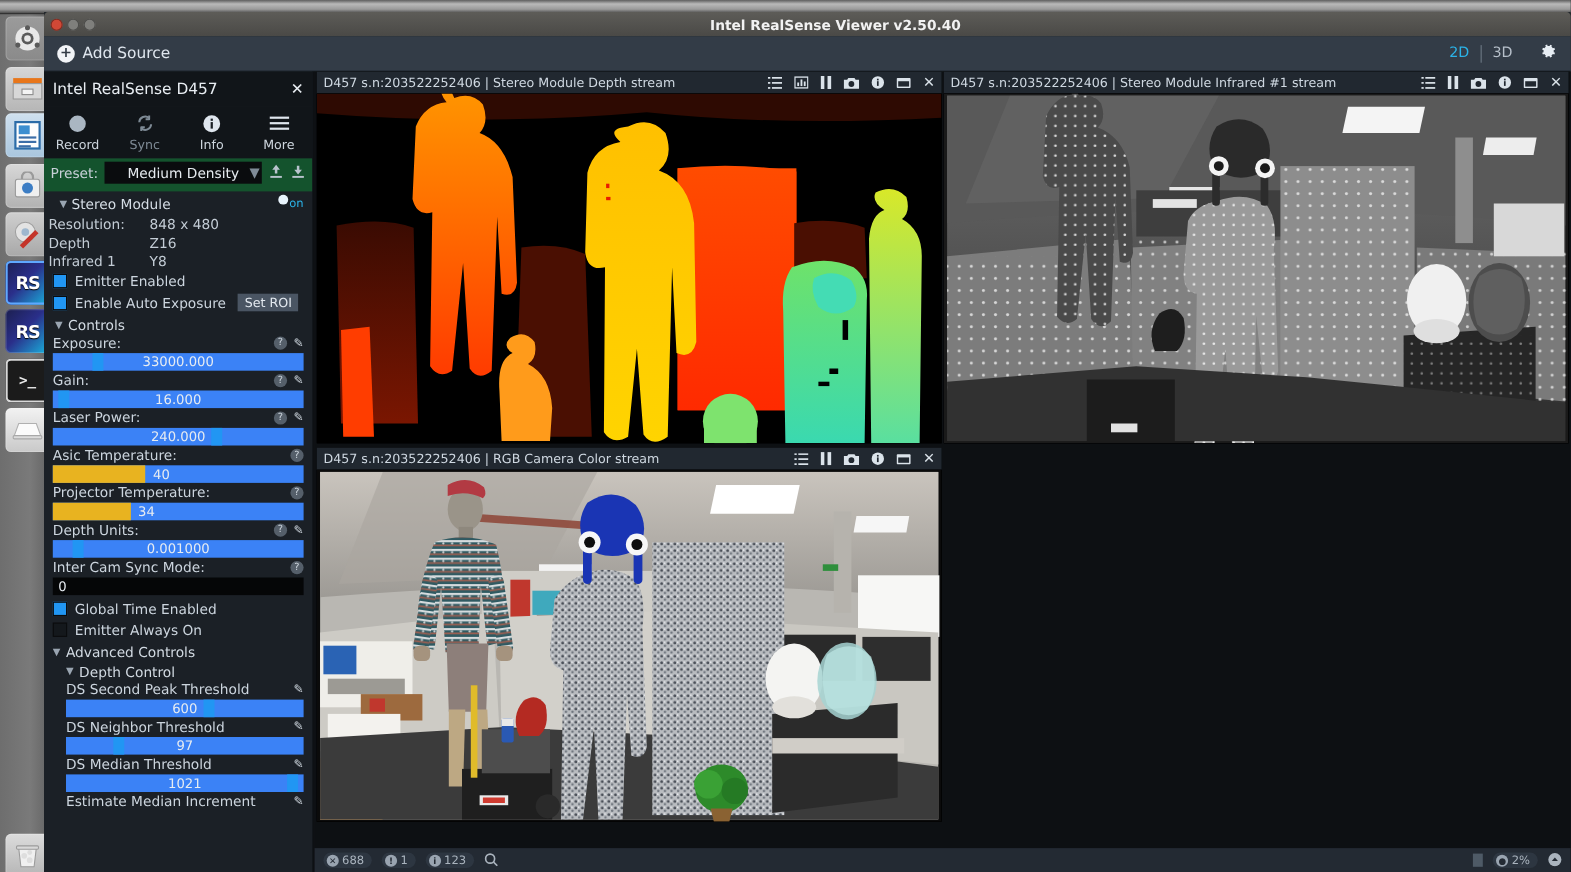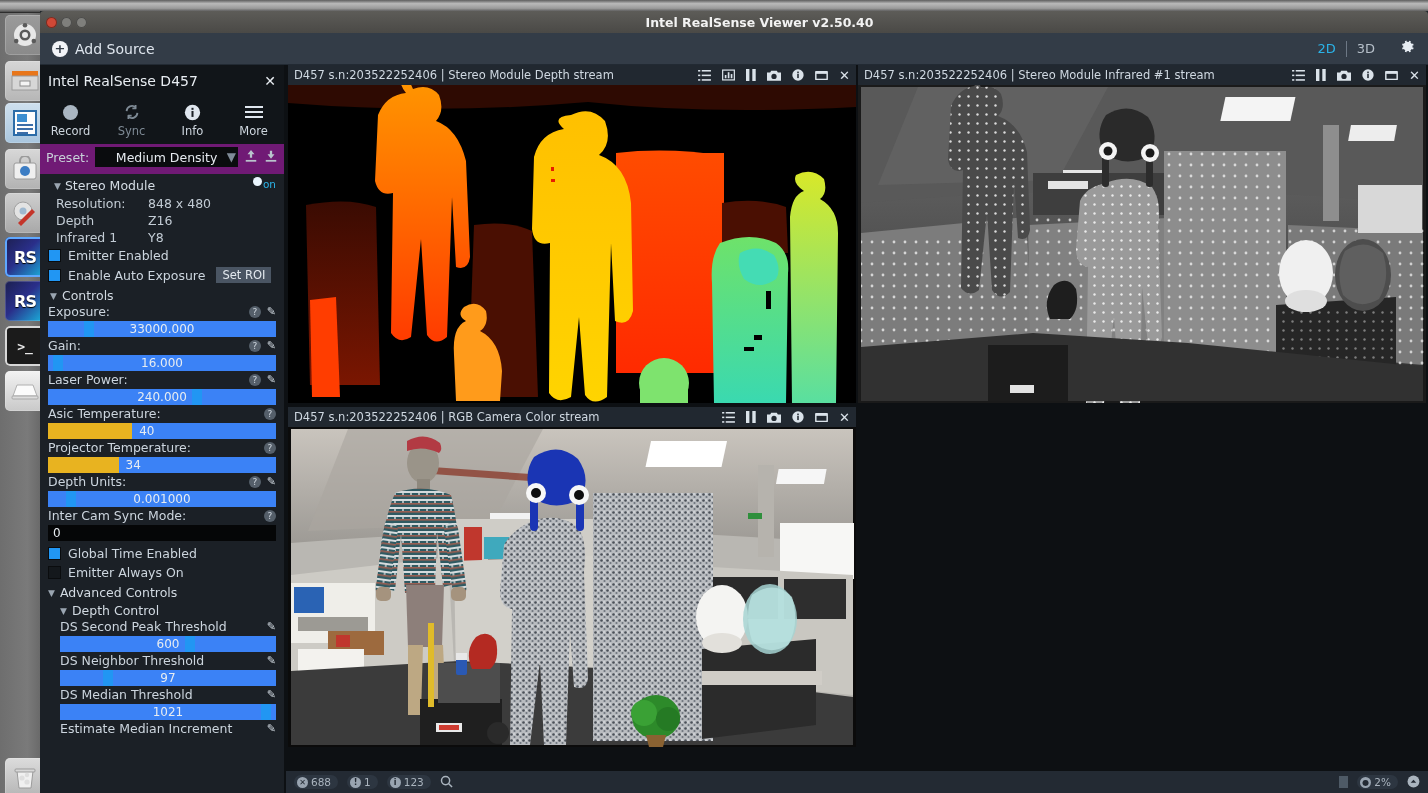--- a/index.html
+++ b/index.html
@@ -73,38 +73,38 @@
   #dev-name{ color:#e8edf2; font-size:14px; }
   #dev-close{ margin-left:auto; color:#e8edf2; font-size:14px; cursor:pointer;
               font-weight:bold; }
   #dev-actions{ display:flex; background:#111519; padding:4px 0 6px; }
   .act{ flex:1; text-align:center; cursor:pointer; }
   .act .ic{ height:22px; display:flex; align-items:center; justify-content:center; }
   .act .lbl{ font-size:11.5px; color:#cdd5dd; margin-top:1px; }
   .act.dim .lbl{ color:#7e8a95; }
   .dot{ width:15px;height:15px;border-radius:50%;background:#aab6c2; }
 
-  #preset-row{ display:flex; align-items:center; gap:6px; background:#701a75;
+  #preset-row{ display:flex; align-items:center; gap:6px; background:#14532d;
                padding:3px 6px 7px 6px; }
   #preset-label{ color:#c8d0d8; font-size:12.5px; }
   #preset-select{ flex:1; background:#0a0c0e; color:#e6ebf0; font-size:12.5px;
                   height:20px; display:flex; align-items:center;
                   justify-content:center; position:relative; cursor:pointer; }
   #preset-arrow{ position:absolute; right:2px; top:3px; color:#7f8b97; font-size:12px; }
 
   .sec-title{ display:flex; align-items:center; padding:4px 8px 2px 14px;
               color:#d5dde5; font-size:12.5px; position:relative; }
   #stereo-toggle{ position:absolute; right:8px; top:2px; text-align:center; }
   .tgl{ width:22px;height:11px;border-radius:6px;background:#2196f3;position:relative;
         cursor:pointer; margin:0 auto; }
   .tgl:after{ content:""; position:absolute; right:1px; top:1px; width:9px;height:9px;
               border-radius:50%; background:#eaf5fe; }
   .tgl-lbl{ color:#2bb3e8; font-size:10.5px; }
 
-  .kv{ display:flex; padding:1px 8px 1px 16px; font-size:12.5px; color:#c3ccd5; }
+  .kv{ display:flex; padding:1px 8px 1px 4px; font-size:12.5px; color:#c3ccd5; }
   .kv .k{ width:92px; } .kv .v{ color:#c3ccd5; }
 
   .chk-row{ display:flex; align-items:center; gap:7px; padding:2px 8px; font-size:12.5px;
             color:#ccd5de; }
   .chk{ width:13px;height:13px;background:#2196f3;border:1px solid #0a0c0e; cursor:pointer; }
   .chk.off{ background:#14181c; }
   .roi-btn{ background:#4a5563; color:#e3e9ef; font-size:11.5px; padding:1px 6px;
             margin-left:4px; cursor:pointer; }
 
   .tree{ display:flex; align-items:center; gap:5px; font-size:12.5px; color:#d2dae2; }

